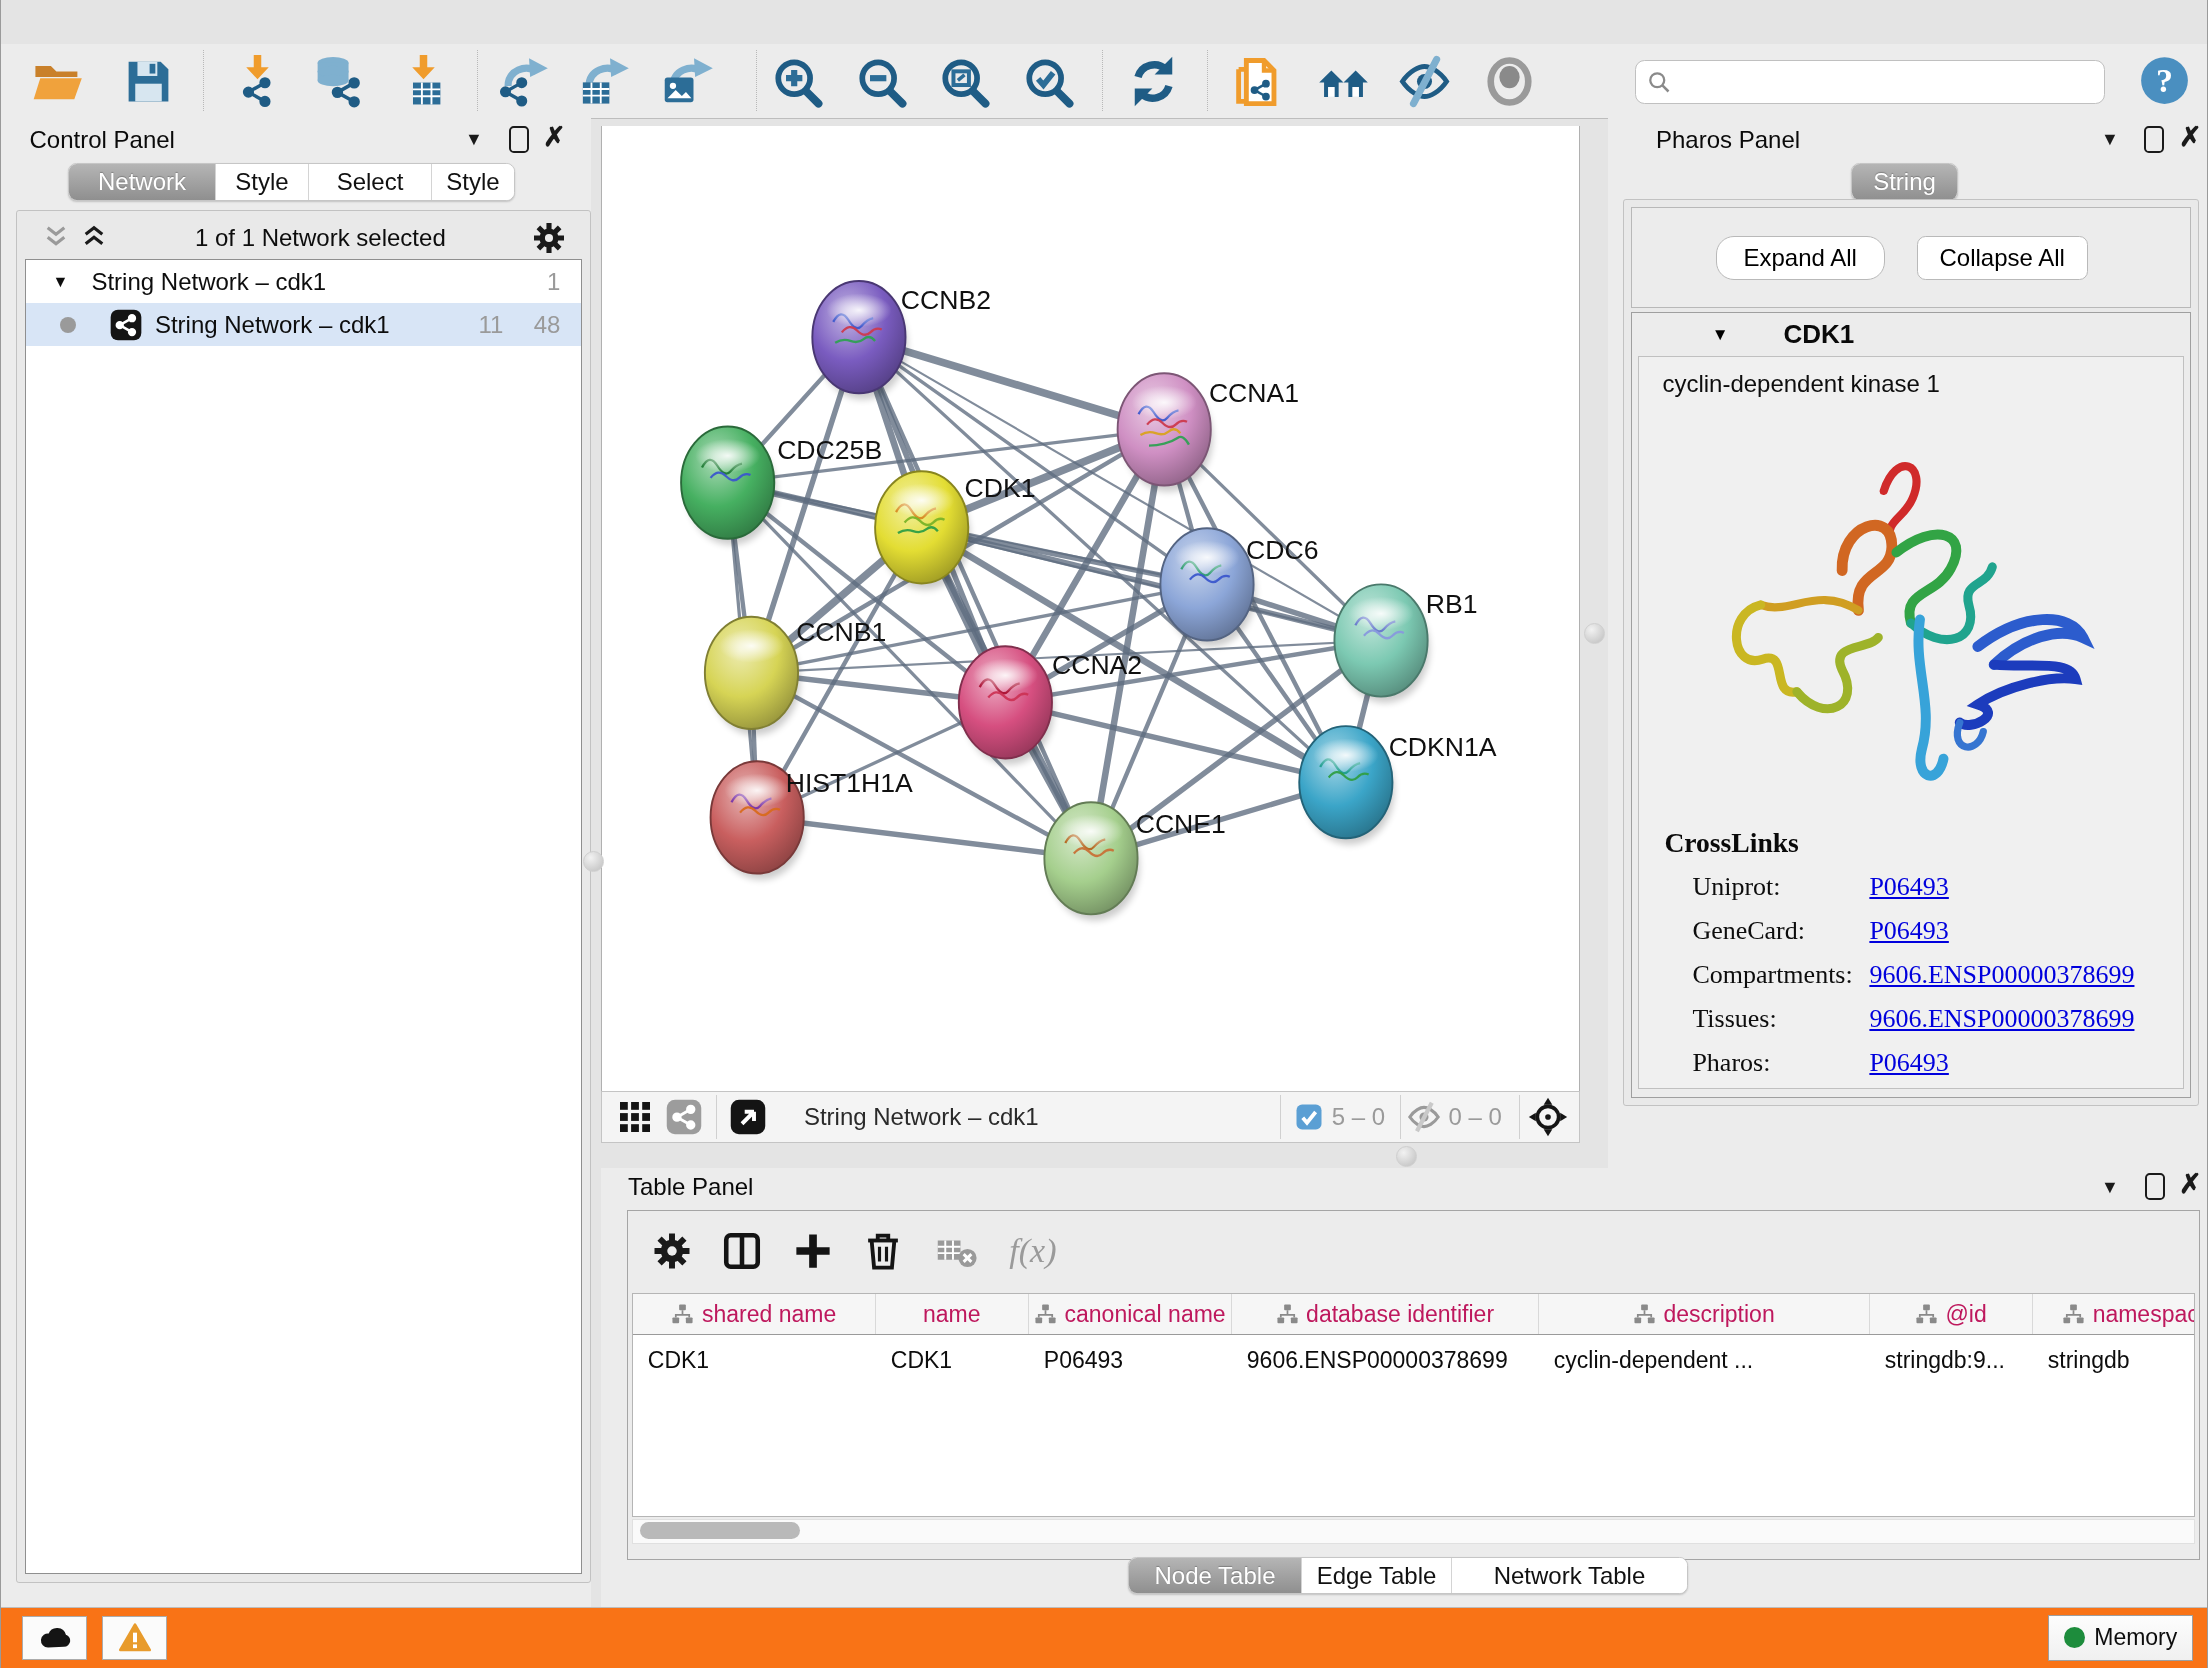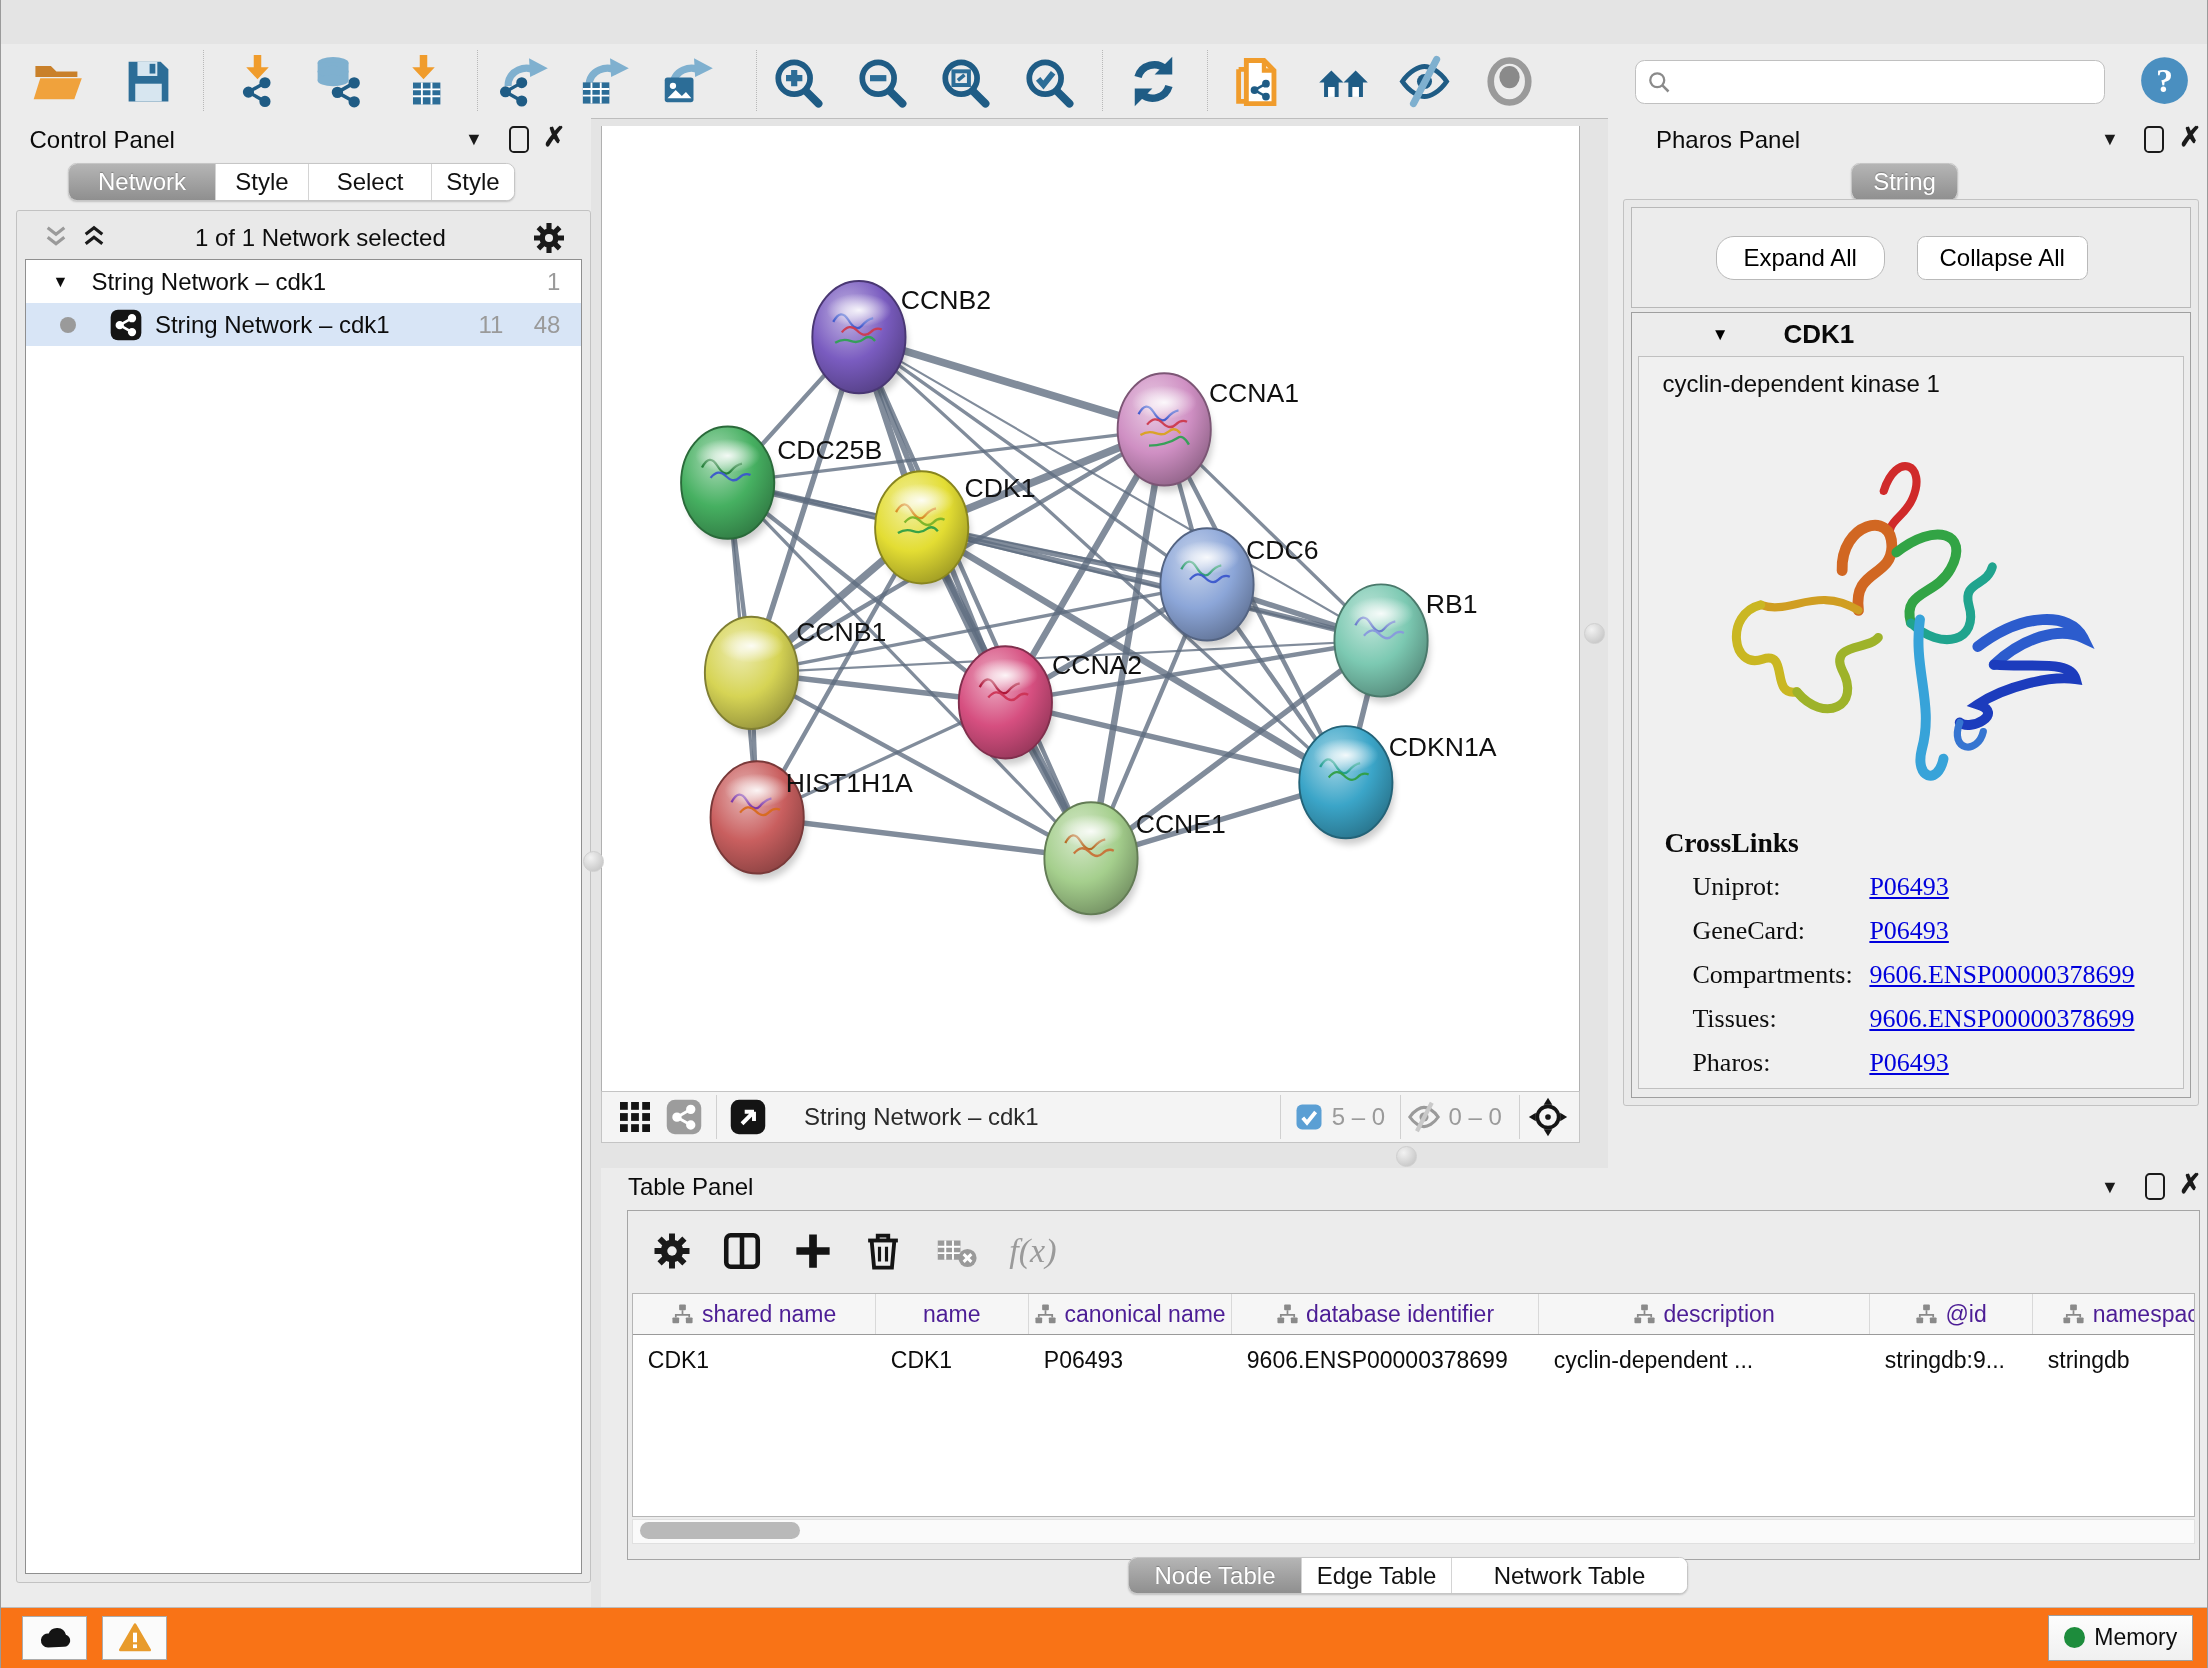--- a/index.html
+++ b/index.html
@@ -55,21 +55,21 @@
   .xl-label{width:177px;color:#0d0d0d;}
   .xl-link{color:#0000dd;text-decoration:underline;cursor:pointer;}
   
   .tp-frame{left:626px;top:1210px;width:1573px;height:350px;background:#ececec;
             border:1.9px solid #a5a5a5;box-sizing:border-box;}
   .tp-toolbar{position:absolute;left:9.5px;top:11.4px;height:57px;display:flex;align-items:center;gap:28.5px;}
   .tp-tool{width:42px;height:42px;cursor:pointer;}
   .fx{font-family:"Liberation Serif",serif;font-style:italic;font-size:34px;color:#9a9a9a;cursor:pointer;}
   .tbl{position:absolute;left:3.8px;right:3.8px;top:82px;bottom:42px;background:#fff;border:1px solid #b5b5b5;overflow:hidden;}
   .tbl-head{display:flex;height:40px;background:#f6f6f6;border-bottom:1.9px solid #9a9a9a;}
-  .tbl-hcell{display:flex;align-items:center;justify-content:center;gap:7.6px;font-size:23px;color:#4c1d95;
+  .tbl-hcell{display:flex;align-items:center;justify-content:center;gap:7.6px;font-size:23px;color:#be185d;
              border-right:1px solid #d9d9d9;box-sizing:border-box;flex:0 0 auto;cursor:pointer;overflow:hidden;white-space:nowrap;}
   .tbl-row{display:flex;height:51px;}
   .tbl-cell{display:flex;align-items:center;padding-left:15px;font-size:23px;color:#0d0d0d;
             box-sizing:border-box;flex:0 0 auto;overflow:hidden;white-space:nowrap;cursor:default;}
   .hscroll{position:absolute;left:3.8px;right:3.8px;bottom:15px;height:23px;background:#fafafa;border:1px solid #e0e0e0;}
   .hthumb{position:absolute;left:7.6px;top:1.9px;width:160px;height:17px;background:#b9b9b9;border-radius:8.6px;cursor:pointer;}
   .tp-tabs{position:absolute;left:1127px;top:1557px;display:flex;}
   
   .statusbar{left:0;top:1607px;width:2208px;height:61px;background:#f97316;border-top:1px solid #bdbdbd;}
   .sb-btn{position:absolute;top:7.6px;width:63px;height:42px;background:#fbfbfb;border:1.9px solid #ababab;

